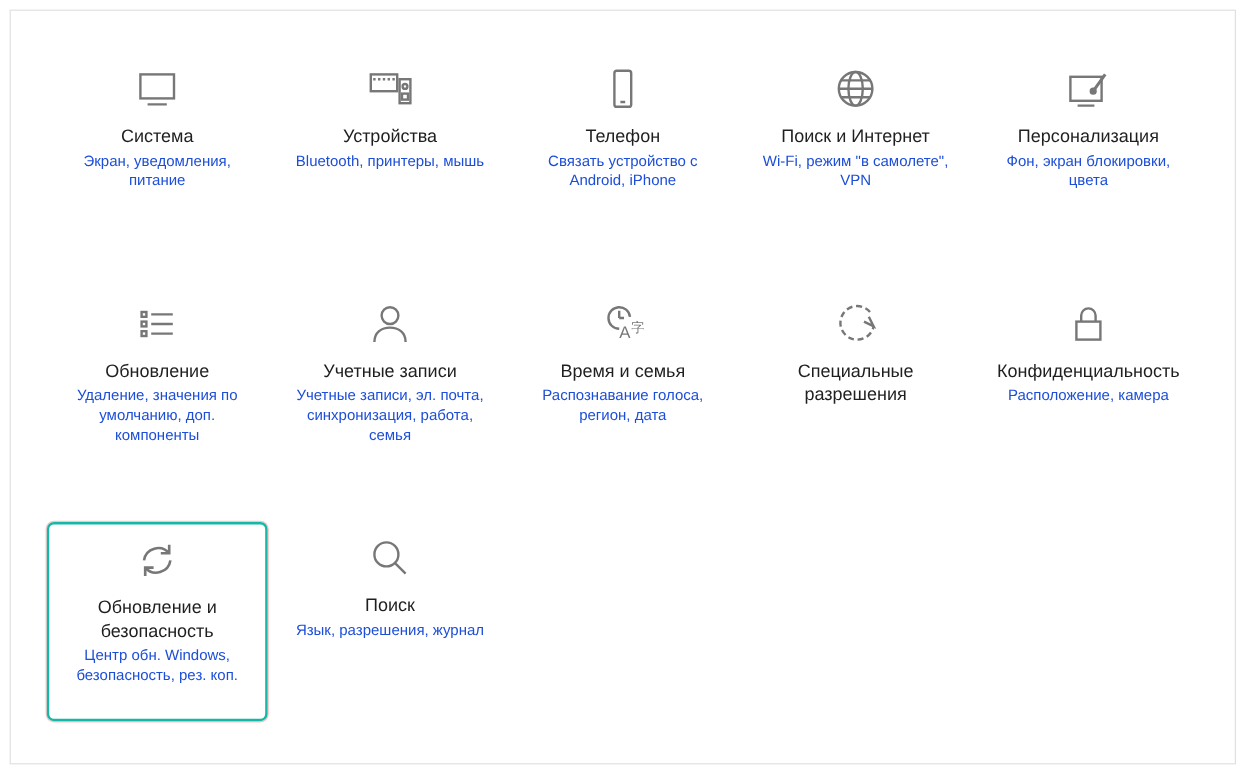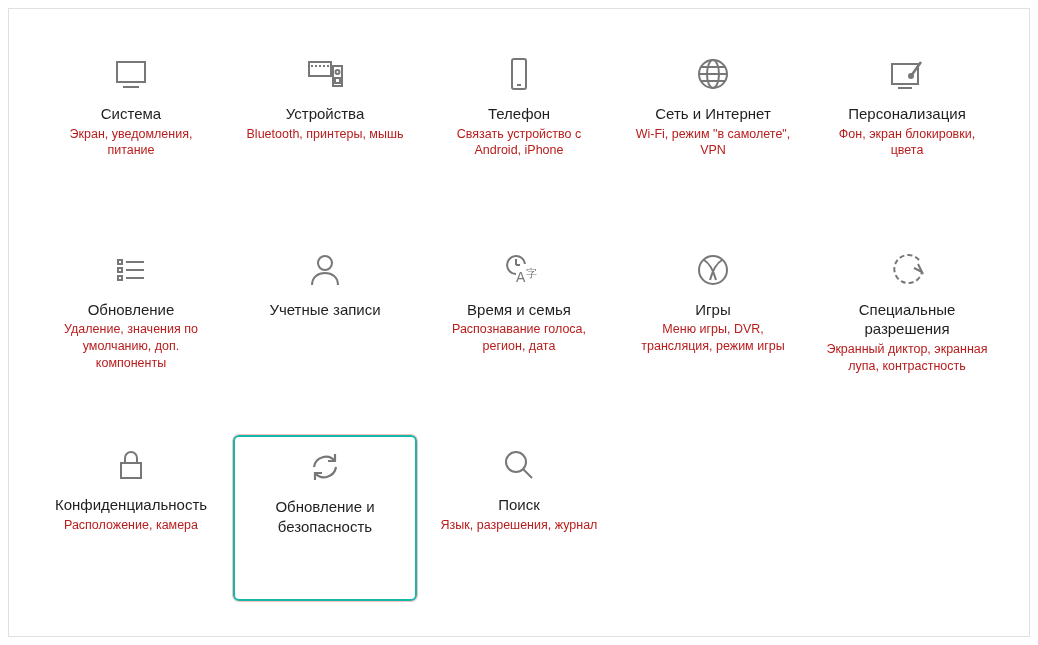--- a/index.html
+++ b/index.html
@@ -45,21 +45,21 @@
     .ico svg { width: 40px; height: 40px; }
     .tile-title {
       font-size: 15px;
       color: #1f1f1f;
       font-weight: 400;
       margin-bottom: 2px;
       line-height: 1.3;
     }
     .tile-desc {
       font-size: 12.5px;
-      color: #b91c1c;
+      color: #1d4ed8;
       line-height: 1.35;
       max-width: 170px;
     }
   </style>
 </head>
 <body>
 
 <div class="panel">
 
   <div class="tile">
@@ -101,21 +101,21 @@
   <div class="tile">
     <div class="ico">
       <svg viewBox="0 0 40 40" fill="none" stroke="#777" stroke-width="2">
         <circle cx="20" cy="20" r="14"></circle>
           <ellipse cx="20" cy="20" rx="6" ry="14"></ellipse>
         <line x1="6" y1="20" x2="34" y2="20"></line>
           <line x1="8" y1="13" x2="32" y2="13"></line>
           <line x1="8" y1="27" x2="32" y2="27"></line>
       </svg>
     </div>
-    <div class="tile-title">Сеть и Интернет</div>
+    <div class="tile-title">Поиск и Интернет</div>
     <div class="tile-desc">Wi-Fi, режим "в самолете", VPN</div>
   </div>
 
   <div class="tile">
     <div class="ico">
       <svg viewBox="0 0 40 40" fill="none" stroke="#777" stroke-width="2">
         <rect x="5" y="10" width="26" height="20"></rect>
           <line x1="11" y1="34" x2="25" y2="34"></line>
         <path d="M24 22 L34 8" stroke-width="2.5"></path>
           <circle cx="24" cy="22" r="2" fill="#777"></circle>
@@ -141,57 +141,46 @@
   </div>
 
   <div class="tile">
     <div class="ico">
       <svg viewBox="0 0 40 40" fill="none" stroke="#777" stroke-width="2">
         <circle cx="20" cy="13" r="7"></circle>
           <path d="M7 35c0-8 6-12 13-12s13 4 13 12"></path>
       </svg>
     </div>
     <div class="tile-title">Учетные записи</div>
+    <div class="tile-desc">Учетные записи, эл. почта, синхронизация, работа, семья</div>
   </div>
 
   <div class="tile">
     <div class="ico">
       <svg viewBox="0 0 40 40" fill="none" stroke="#777" stroke-width="2">
         <path d="M26 14a9 9 0 1 0-9 10"></path>
           <line x1="17" y1="9" x2="17" y2="15"></line>
           <line x1="17" y1="15" x2="21" y2="15"></line>
         <text x="17" y="32" font-size="14" fill="#777" stroke="none" font-family="Arial">A</text>
         <text x="27" y="27" font-size="11" fill="#777" stroke="none" font-family="Arial">字</text>
       </svg>
     </div>
     <div class="tile-title">Время и семья</div>
     <div class="tile-desc">Распознавание голоса, регион, дата</div>
   </div>
 
-  <div class="tile">
-    <div class="ico">
-      <svg viewBox="0 0 40 40" fill="none" stroke="#777" stroke-width="2">
-        <circle cx="20" cy="20" r="14"></circle>
-        <path d="M11 10c5 3 9 9 12 20"></path>
-          <path d="M29 10c-5 3-9 9-12 20"></path>
-      </svg>
-    </div>
-    <div class="tile-title">Игры</div>
-    <div class="tile-desc">Меню игры, DVR, трансляция, режим игры</div>
-  </div>
 
   <div class="tile">
     <div class="ico">
       <svg viewBox="0 0 40 40" fill="none" stroke="#777" stroke-width="2">
         <path d="M32 10a14 14 0 1 0 3 12" stroke-dasharray="5 3"></path>
         <polyline points="27,18 35,22 31,14"></polyline>
       </svg>
     </div>
     <div class="tile-title">Специальные разрешения</div>
-    <div class="tile-desc">Экранный диктор, экранная лупа, контрастность</div>
   </div>
 
   <div class="tile">
     <div class="ico">
       <svg viewBox="0 0 40 40" fill="none" stroke="#777" stroke-width="2">
         <rect x="10" y="18" width="20" height="15"></rect>
           <path d="M14 18v-5a6 6 0 0 1 12 0v5"></path>
       </svg>
     </div>
     <div class="tile-title">Конфиденциальность</div>
@@ -201,20 +190,21 @@
   <div class="tile highlighted">
     <div class="ico">
       <svg viewBox="0 0 40 40" fill="none" stroke="#777" stroke-width="2.2">
         <path d="M30 14a12 12 0 0 0-21 6"></path>
           <polyline points="30,7 30,14 23,14"></polyline>
         <path d="M10 26a12 12 0 0 0 21-6"></path>
           <polyline points="10,33 10,26 17,26"></polyline>
       </svg>
     </div>
     <div class="tile-title">Обновление и безопасность</div>
+    <div class="tile-desc">Центр обн. Windows, безопасность, рез. коп.</div>
   </div>
 
   <div class="tile">
     <div class="ico">
       <svg viewBox="0 0 40 40" fill="none" stroke="#777" stroke-width="2">
         <circle cx="17" cy="17" r="10"></circle>
           <line x1="24" y1="24" x2="33" y2="33"></line>
       </svg>
     </div>
     <div class="tile-title">Поиск</div>

